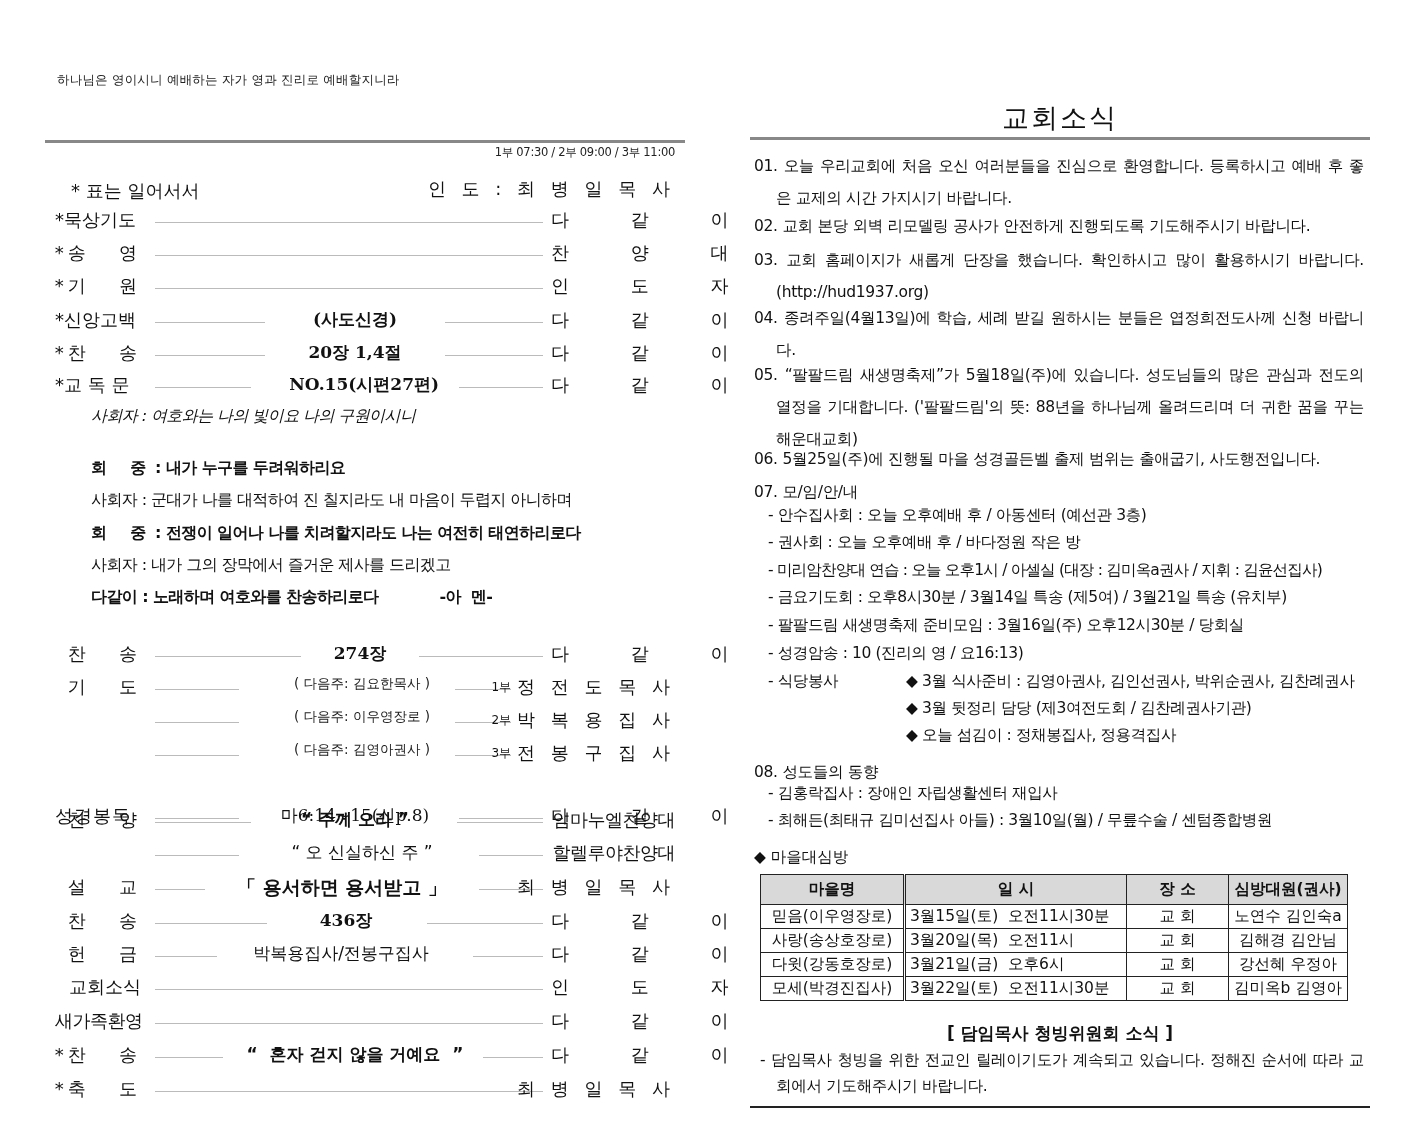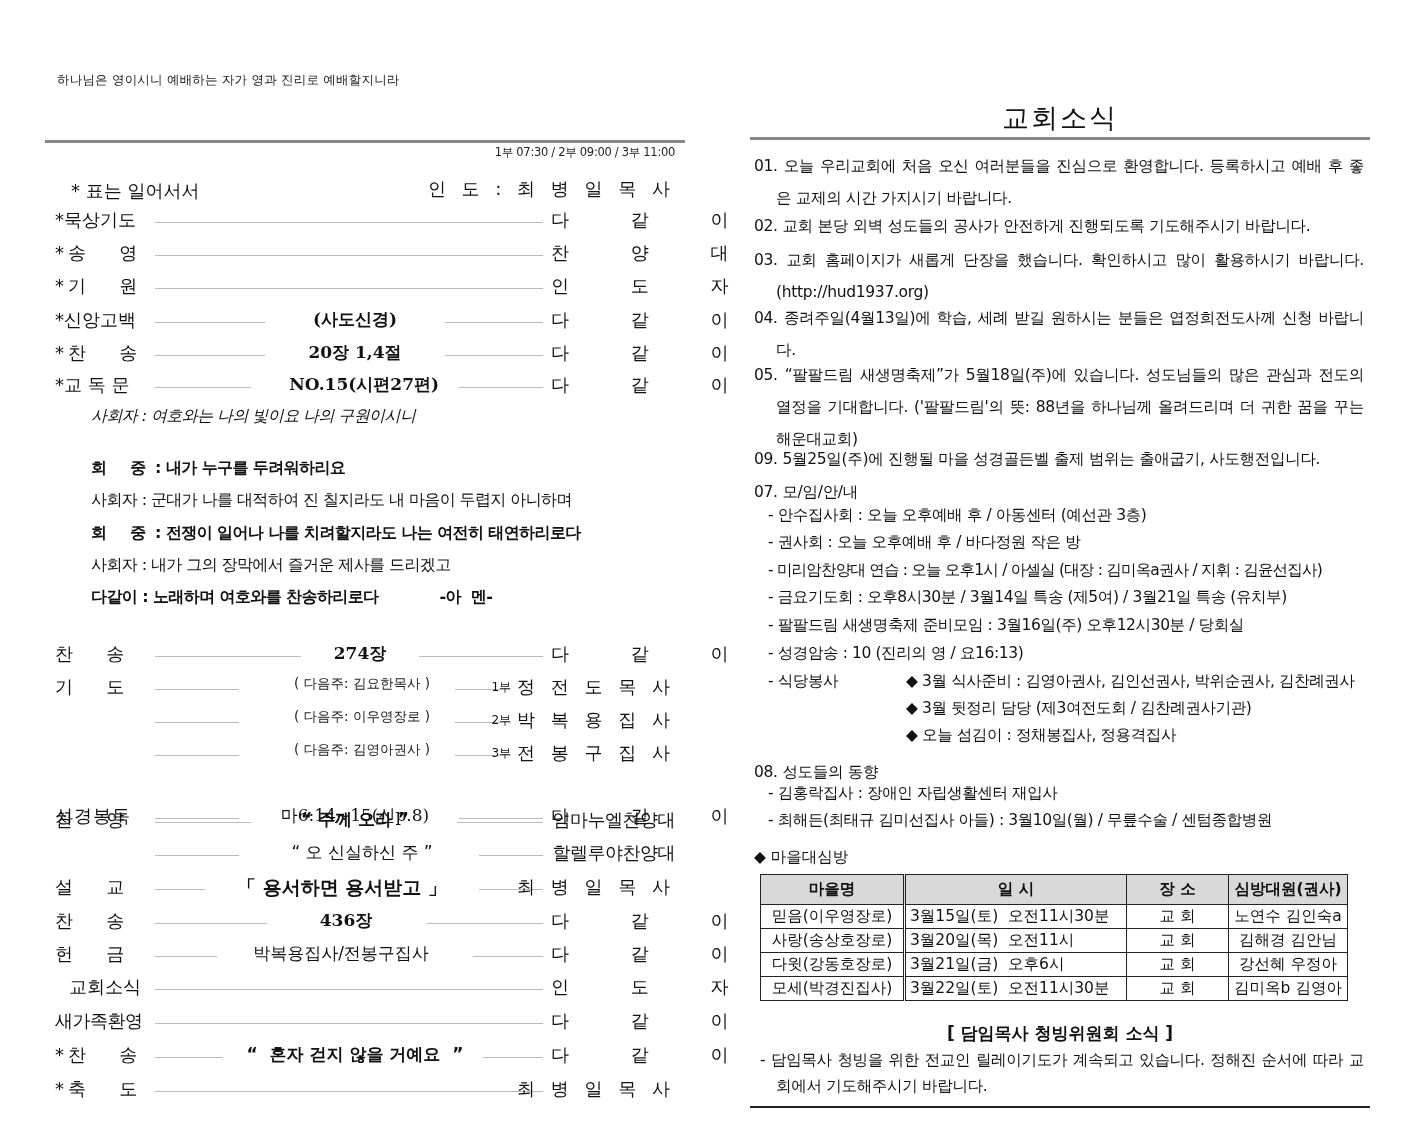--- a/index.html
+++ b/index.html
@@ -9,21 +9,21 @@
   
   #left { position:absolute; left:45px; top:0; width:640px; height:1148px; }
   .motto { position:absolute; left:12px; top:72px; font-size:12.5px; letter-spacing:0.2px; color:#222; }
   .left-title { position:absolute; left:0; width:640px; top:94px; text-align:center; font-size:27px; letter-spacing:2px; }
   .left-rule { position:absolute; left:0; top:140px; width:640px; height:3px; background:#888; }
   .times { position:absolute; right:10px; top:145px; font-size:11.5px; color:#222; letter-spacing:-0.3px; }
   .std-note { position:absolute; left:26px; top:179px; font-size:18px; }
   .leader { position:absolute; right:10px; top:177px; font-size:18px; letter-spacing:5px; }
 
   .row { position:absolute; left:10px; width:620px; height:30px; font-size:18px; }
-  .row .lbl { position:absolute; left:0; top:0; width:86px; display:flex; justify-content:flex-start; white-space:nowrap; }
+  .row .lbl { position:absolute; left:0; top:0; width:86px; display:flex; justify-content:flex-end; white-space:nowrap; }
   .row .lbl.single { justify-content:flex-start; }
   .row .line-full { position:absolute; left:100px; top:14px; width:388px; height:1px; background:#bbb; }
   .row .line-l { position:absolute; left:100px; top:14px; height:1px; background:#bbb; }
   .row .line-r { position:absolute; top:14px; height:1px; background:#bbb; }
   .row .mid { position:absolute; top:0; text-align:center; white-space:nowrap; }
   .row .who { position:absolute; left:496px; width:124px; top:0; display:flex; justify-content:space-between; white-space:nowrap; }
   .row .bu { font-size:12px; margin-right:6px; align-self:center; }
   .serif-b { font-family:"DejaVu Serif", serif; font-weight:bold; font-size:17px; }
   .sm { font-size:13.5px; color:#222; }
 
@@ -242,33 +242,33 @@
 </section>
 
 <section id="right">
   <h1 class="right-title" style="font-weight:normal;">교회소식</h1>
   <div class="right-rule"></div>
 
   <div class="news" style="top:150px;">
     <span class="hang"><span>01.</span> <span>오늘 우리교회에 처음 오신 여러분들을 진심으로 환영합니다. 등록하시고 예배 후 좋은 교제의 시간 가지시기 바랍니다.</span></span>
   </div>
   <div class="news" style="top:210px;">
-    <span class="hang"><span>02.</span> <span>교회 본당 외벽 성도들의 공사가 안전하게 진행되도록 기도해주시기 바랍니다.</span></span>
+    <span class="hang"><span>02.</span> <span>교회 본당 외벽 리모델링 공사가 안전하게 진행되도록 기도해주시기 바랍니다.</span></span>
   </div>
   <div class="news" style="top:244px;">
     <span class="hang"><span>03.</span> <span>교회 홈페이지가 새롭게 단장을 했습니다. 확인하시고 많이 활용하시기 바랍니다. (http://hud1937.org)</span></span>
   </div>
   <div class="news" style="top:302px;">
     <span class="hang"><span>04.</span> <span>종려주일(4월13일)에 학습, 세례 받길 원하시는 분들은 엽정희전도사께 신청 바랍니다.</span></span>
   </div>
   <div class="news" style="top:359px;">
     <span class="hang"><span>05.</span> <span>“팔팔드림 새생명축제”가 5월18일(주)에 있습니다. 성도님들의 많은 관심과 전도의 열정을 기대합니다. ('팔팔드림'의 뜻: 88년을 하나님께 올려드리며 더 귀한 꿈을 꾸는 해운대교회)</span></span>
   </div>
   <div class="news" style="top:443px;">
-    <span class="hang"><span>09.</span> <span>5월25일(주)에 진행될 마을 성경골든벨 출제 범위는 출애굽기, 사도행전입니다.</span></span>
+    <span class="hang"><span>06.</span> <span>5월25일(주)에 진행될 마을 성경골든벨 출제 범위는 출애굽기, 사도행전입니다.</span></span>
   </div>
   <div class="news" style="top:476px;">
     <span class="hang"><span>07.</span> <span>모/임/안/내</span></span>
   </div>
 
   <div class="sub" style="top:505px;">- 안수집사회 : 오늘 오후예배 후 / 아동센터 (예선관 3층)</div>
   <div class="sub" style="top:532px;">- 권사회 : 오늘 오후예배 후 / 바다정원 작은 방</div>
   <div class="sub" style="top:560px;letter-spacing:-0.8px;">- 미리암찬양대 연습 : 오늘 오후1시 / 아셀실 (대장 : 김미옥a권사 / 지휘 : 김윤선집사)</div>
   <div class="sub" style="top:587px;">- 금요기도회 : 오후8시30분 / 3월14일 특송 (제5여) / 3월21일 특송 (유치부)</div>
   <div class="sub" style="top:615px;">- 팔팔드림 새생명축제 준비모임 : 3월16일(주) 오후12시30분 / 당회실</div>

